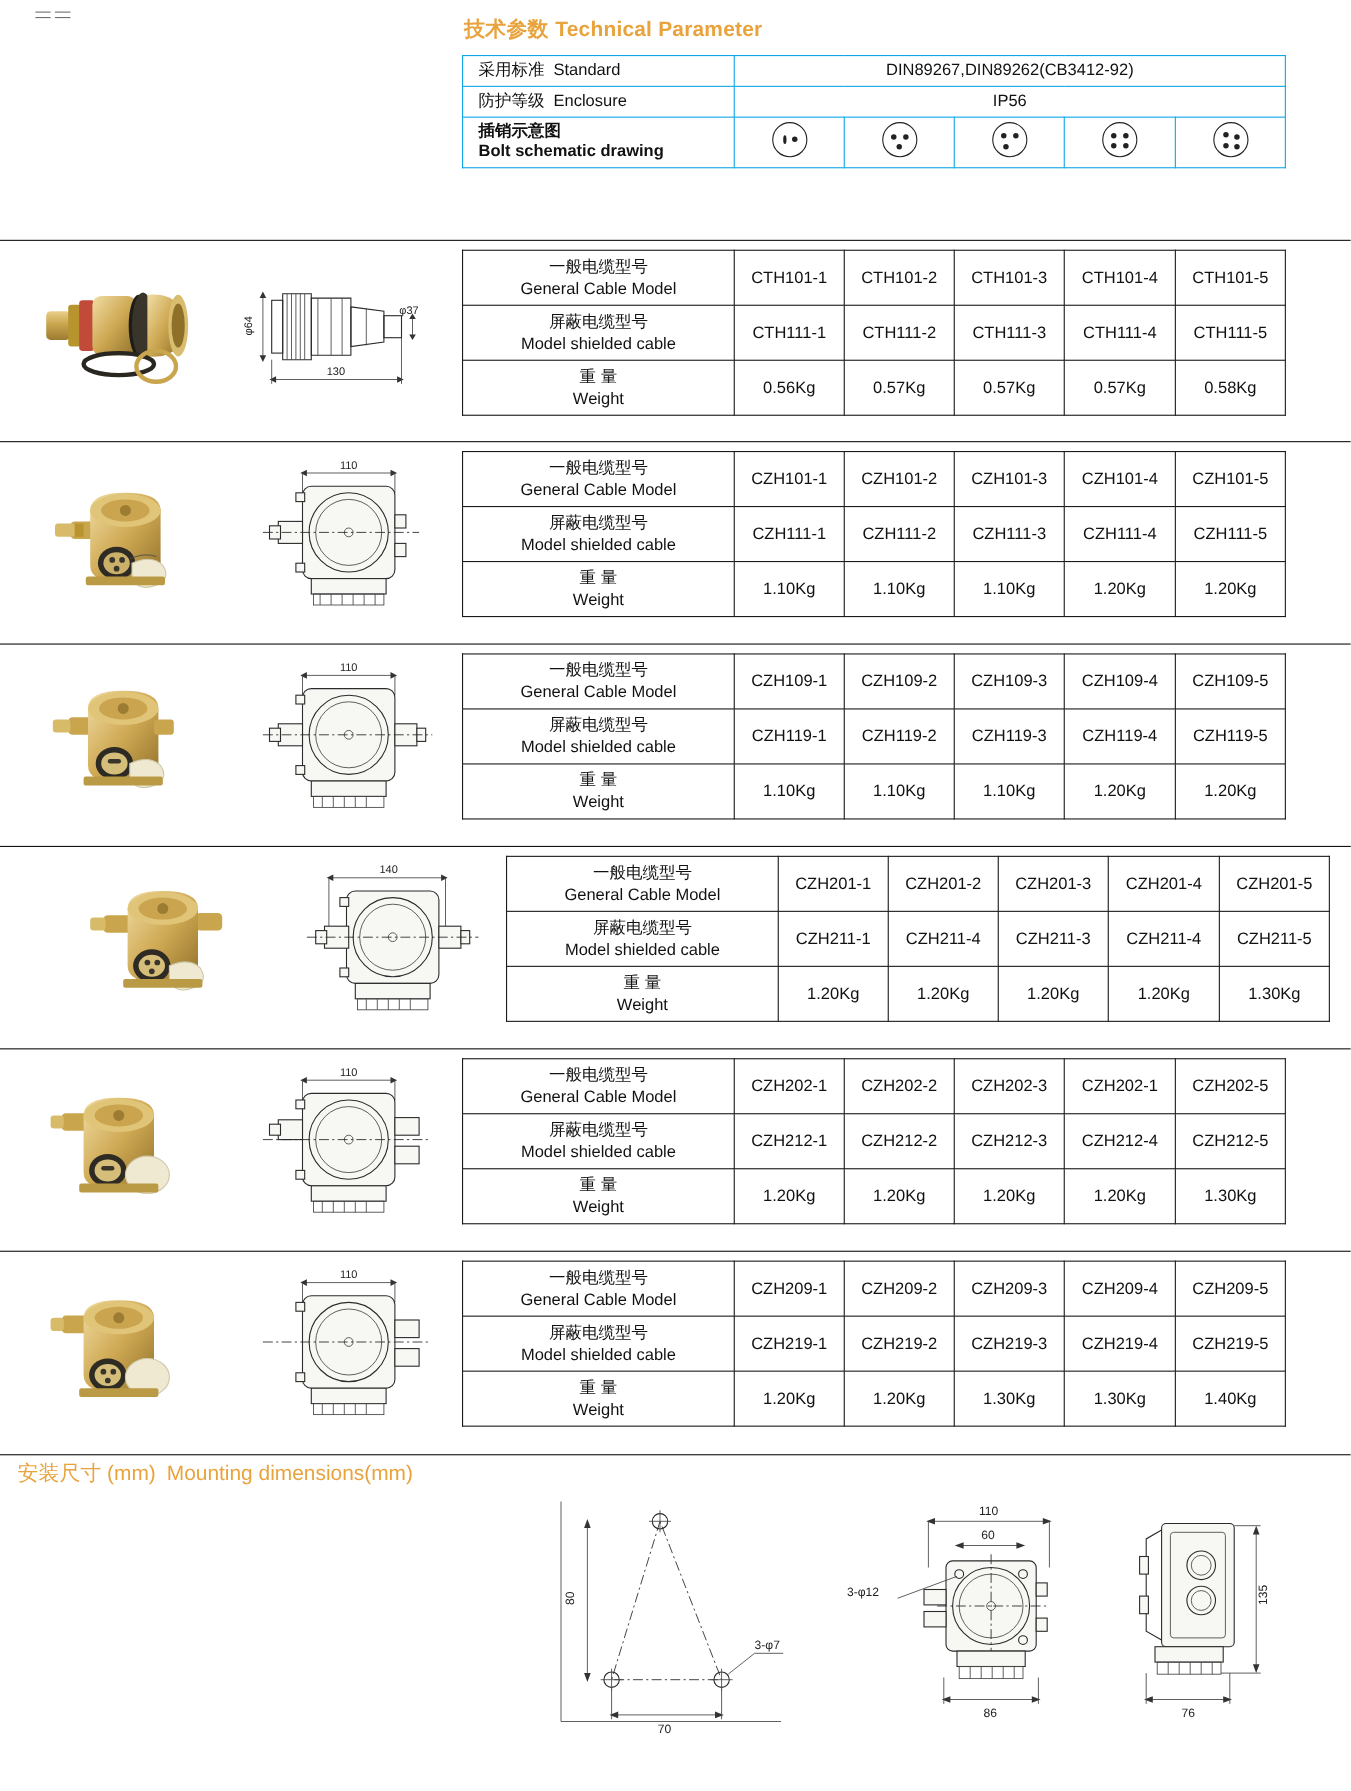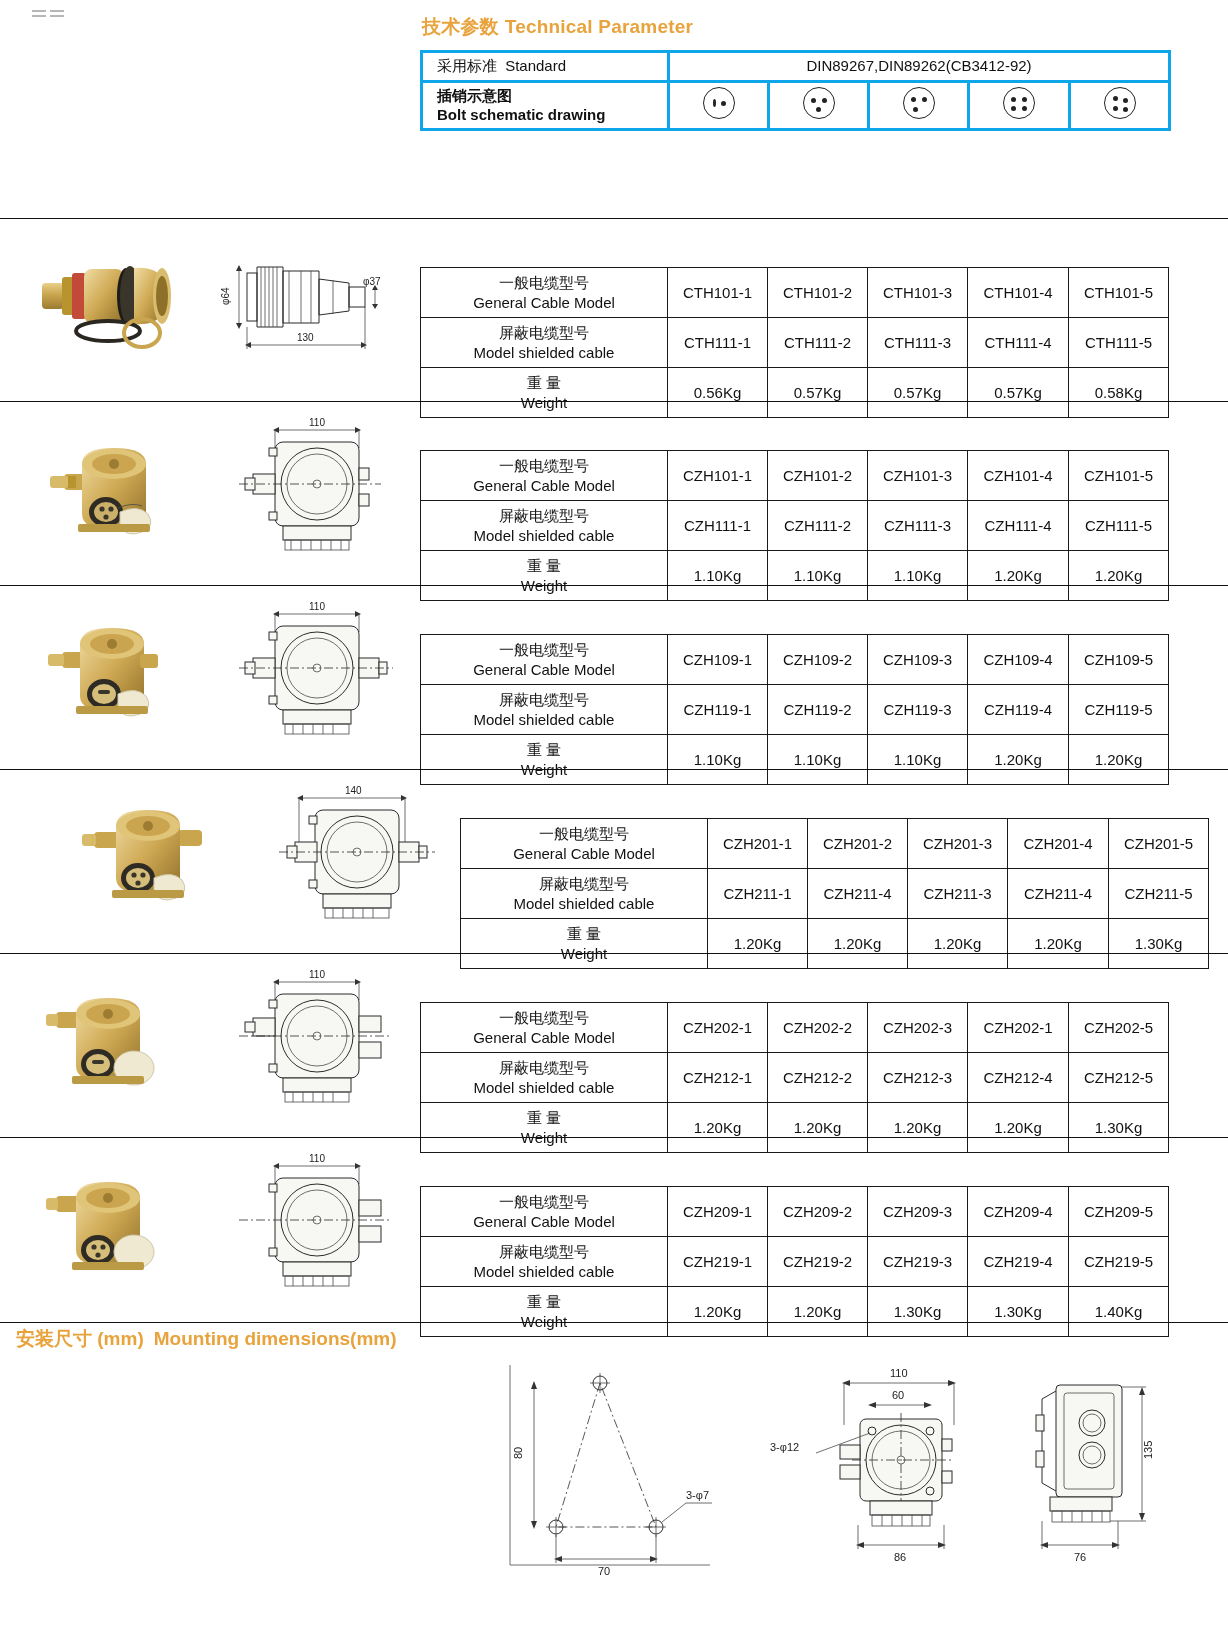--- a/index.html
+++ b/index.html
@@ -37,21 +37,21 @@
   
   .param-table {
     position: absolute;
     left: 420px;
     top: 50px;
     width: 748px;
     border-collapse: collapse;
     table-layout: fixed;
   }
   .param-table td {
-    border: 3px solid #0ea5e9;
+    border: 1px solid #0ea5e9;
     font-size: 15px;
     text-align: center;
     vertical-align: middle;
     padding: 4px 2px;
     line-height: 1.25;
   }
   .param-table td.label {
     text-align: left;
     padding-left: 14px;
     font-size: 15px;
@@ -101,21 +101,20 @@
     height: 100%;
   }
 
   .model-table {
     position: absolute;
     left: 420px;
     top: 8px;
     width: 748px;
     border-collapse: collapse;
     table-layout: fixed;
-    margin-top: 40px;
   }
   .model-table td {
     border: 1px solid #1a1a1a;
     font-size: 15px;
     text-align: center;
     vertical-align: middle;
     padding: 5px 2px;
     line-height: 1.3;
   }
   .model-table td.rowlabel {
@@ -123,21 +122,21 @@
     font-size: 15px;
   }
   .model-table td.val { width: 100px; font-size: 15px; }
 
   
   .md-heading {
     position: absolute;
     left: 16px;
     top: 1326px;
     font-size: 19px;
-    font-weight: bold;
+    font-weight: normal;
     color: #E8A33D;
     white-space: nowrap;
   }
   .md-heading .en { margin-left: 10px; }
 
   .md-area {
     position: absolute;
     left: 0;
     top: 1355px;
     width: 1228px;
@@ -188,20 +187,27 @@
       <col style="width:101px">
       <col style="width:100px">
     </colgroup>
     <tbody>
       <tr>
         <td class="label">
           <span class="cn">采用标准</span>
           <span>Standard</span>
         </td>
         <td colspan="5">DIN89267,DIN89262(CB3412-92)</td>
+      </tr>
+      <tr>
+        <td class="label">
+          <span class="cn">防护等级</span>
+          <span>Enclosure</span>
+        </td>
+        <td colspan="5">IP56</td>
       </tr>
       <tr>
         <td class="label cell-2line">
           <div>插销示意图</div>
           <div>Bolt schematic drawing</div>
         </td>
         <td>
           <span class="bolt">
             <i class="pin-bar" style="left:9px;top:11px;"></i>
             <i class="pin-r" style="left:17px;top:12.5px;"></i>

